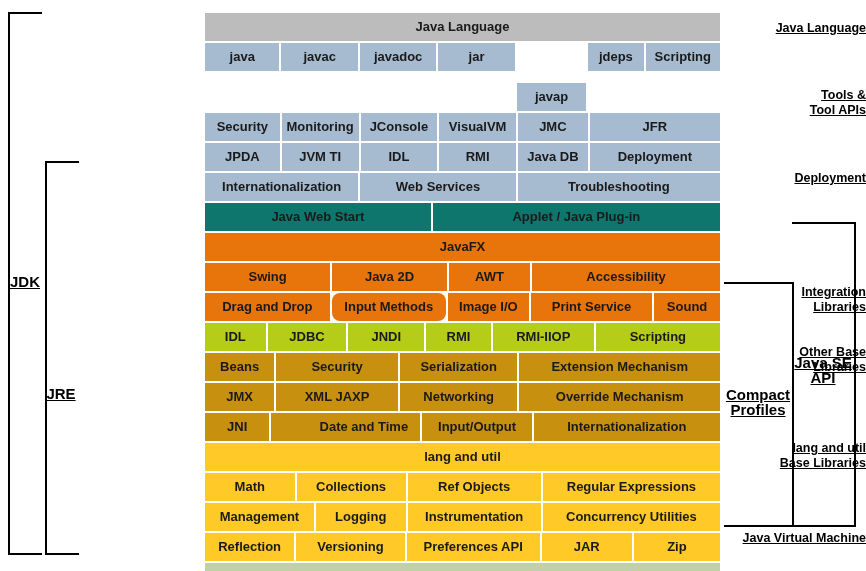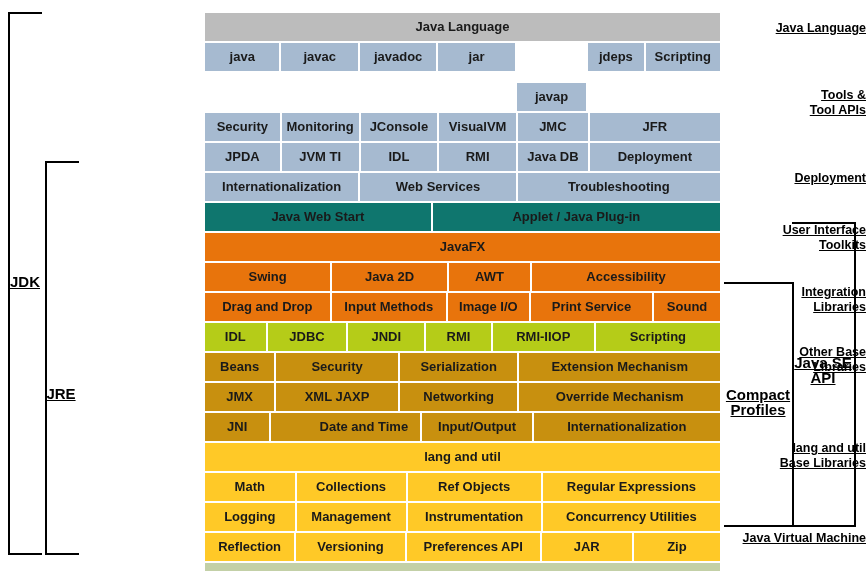--- a/index.html
+++ b/index.html
@@ -114,24 +114,20 @@
 
   <div class="row-label" style="top:88px;">
     <span>Tools &amp;</span><br>
     <span>Tool APIs</span>
   </div>
 
   <div class="row-label" style="top:171px;">
     <span>Deployment</span>
   </div>
 
-  <div class="row-label" style="top:223px;">
-    <span>User Interface</span><br>
-    <span>Toolkits</span>
-  </div>
 
   <div class="row-label" style="top:285px;">
     <span>Integration</span><br>
     <span>Libraries</span>
   </div>
 
   <div class="row-label" style="top:345px;">
     <span>Other Base</span><br>
     <span>Libraries</span>
   </div>
@@ -199,21 +195,21 @@
         <div class="cell c-ui" style="flex: 100 0 0px;">JavaFX</div>
       </div>
       <div class="band">
         <div class="cell c-ui" style="flex: 24.6 0 0px;">Swing</div>
         <div class="cell c-ui" style="flex: 22.5 0 0px;">Java 2D</div>
         <div class="cell c-ui" style="flex: 16 0 0px;">AWT</div>
         <div class="cell c-ui" style="flex: 36.9 0 0px;">Accessibility</div>
       </div>
       <div class="band">
         <div class="cell c-ui" style="flex: 24.6 0 0px;">Drag and Drop</div>
-        <div class="cell c-ui" style="flex: 22.5 0 0px;">Input Methods</div>
+        <div class="cell c-ui" style="flex: 22.5 0 0px; border-radius: 8px;">Input Methods</div>
         <div class="cell c-ui" style="flex: 16 0 0px;">Image I/O</div>
         <div class="cell c-ui" style="flex: 23.9 0 0px;">Print Service</div>
         <div class="cell c-ui" style="flex: 13 0 0px;">Sound</div>
       </div>
       <div class="band">
         <div class="cell c-integ" style="flex: 12 0 0px;">IDL</div>
         <div class="cell c-integ" style="flex: 15.6 0 0px;">JDBC</div>
         <div class="cell c-integ" style="flex: 15 0 0px;">JNDI</div>
         <div class="cell c-integ" style="flex: 12.8 0 0px;">RMI</div>
         <div class="cell c-integ" style="flex: 20 0 0px;">RMI-IIOP</div>
@@ -240,22 +236,22 @@
       <div class="band">
         <div class="cell c-langutil" style="flex: 100 0 0px;">lang and util</div>
       </div>
       <div class="band">
         <div class="cell c-langutil" style="flex: 17.6 0 0px;">Math</div>
         <div class="cell c-langutil" style="flex: 21.4 0 0px;">Collections</div>
         <div class="cell c-langutil" style="flex: 26.2 0 0px;">Ref Objects</div>
         <div class="cell c-langutil" style="flex: 34.8 0 0px;">Regular Expressions</div>
       </div>
       <div class="band">
+        <div class="cell c-langutil" style="flex: 21.4 0 0px;">Management</div>
         <div class="cell c-langutil" style="flex: 17.6 0 0px;">Logging</div>
-        <div class="cell c-langutil" style="flex: 21.4 0 0px;">Management</div>
         <div class="cell c-langutil" style="flex: 26.2 0 0px;">Instrumentation</div>
         <div class="cell c-langutil" style="flex: 34.8 0 0px;">Concurrency Utilities</div>
       </div>
       <div class="band">
         <div class="cell c-langutil" style="flex: 17.6 0 0px;">Reflection</div>
         <div class="cell c-langutil" style="flex: 21.4 0 0px;">Versioning</div>
         <div class="cell c-langutil" style="flex: 26.2 0 0px;">Preferences API</div>
         <div class="cell c-langutil" style="flex: 17.8 0 0px;">JAR</div>
         <div class="cell c-langutil" style="flex: 17 0 0px;">Zip</div>
       </div>

